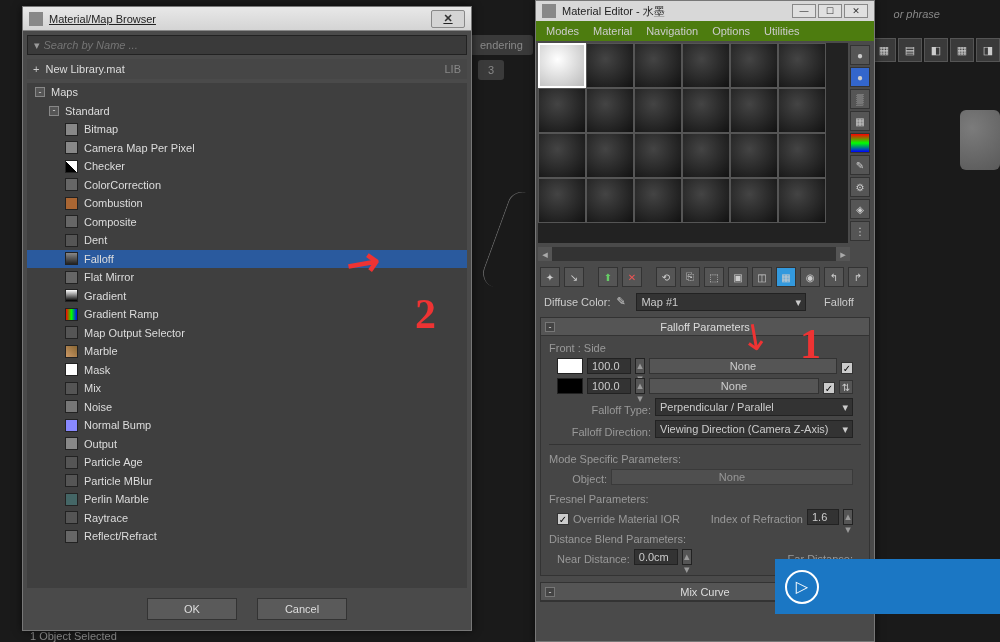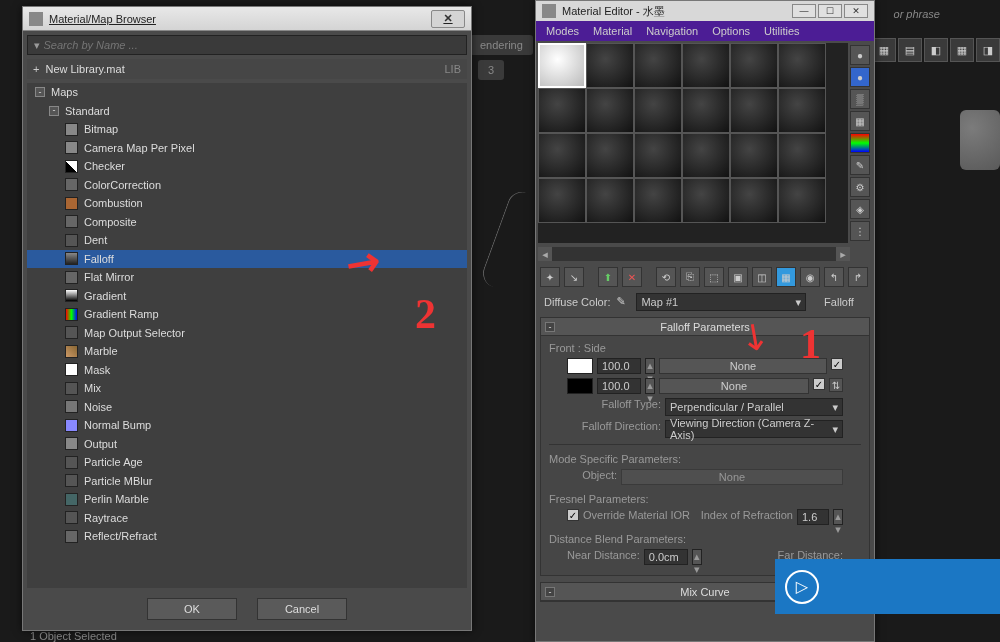--- a/index.html
+++ b/index.html
@@ -38,41 +38,41 @@
 .tree-row.selected { background: #2a5a9e; }
 .btn-row { display: flex; justify-content: center; gap: 20px; padding: 10px 0; }
 .dlg-btn { width: 90px; height: 22px; background: #5a5a5a; border: 1px solid #333; color: #ddd; display:flex; align-items:center; justify-content:center; cursor:pointer; }
 
 
 .editor-win { position: absolute; left: 535px; top: 0; width: 340px; height: 642px; background: #4a4a4a; border: 1px solid #777; display: flex; flex-direction: column; box-shadow: 0 0 8px rgba(0,0,0,0.6); }
 .editor-title { background: #d8d8d8; height: 20px; display: flex; align-items: center; padding: 0 6px; color: #222; }
 .editor-title .title { flex: 1; }
 .win-btns { display: flex; gap: 2px; }
 .win-btn { width: 24px; height: 14px; background: #e0e0e0; border: 1px solid #888; display:flex; align-items:center; justify-content:center; font-size:9px; color:#333; }
-.menu-bar { height: 20px; display: flex; align-items: center; gap: 14px; padding: 0 10px; background: #4c1d95; color: #ccc; }
+.menu-bar { height: 20px; display: flex; align-items: center; gap: 14px; padding: 0 10px; background: #4d7c0f; color: #ccc; }
 .menu-bar span { cursor: pointer; }
 .sample-area { display: flex; padding: 2px; }
 .sample-grid { flex:1; background: #222; }
 .sample-row { display: flex; }
 .sample-slot { width: 48px; height: 45px; border: 1px solid #555; background: radial-gradient(circle at 40% 35%, #444, #111); position: relative; }
 .sample-slot.active { border: 2px solid #fff; background: radial-gradient(circle at 40% 35%, #fff, #bbb); }
 .side-tools { width: 24px; display: flex; flex-direction: column; gap: 2px; padding: 2px; }
 .tool-btn { width: 20px; height: 20px; background: #555; border: 1px solid #333; display:flex; align-items:center; justify-content:center; color:#ccc; font-size:10px; }
 .h-scroll { height: 14px; margin: 2px 24px 2px 2px; background: #333; display:flex; align-items:center; }
 .h-scroll .arrow { width: 14px; height: 14px; background: #555; color:#aaa; display:flex;align-items:center;justify-content:center; }
 .h-track { flex:1; }
 .toolbar { display: flex; gap: 4px; padding: 4px; flex-wrap: wrap; }
 .map-info { display: flex; align-items: center; gap: 6px; padding: 2px 8px; }
 .eyedrop { width: 14px; height: 14px; color: #ccc; }
 .name-select { flex: 1; height: 18px; background: #333; border: 1px solid #222; color: #ccc; padding: 0 4px; display:flex; align-items:center; justify-content:space-between; }
 .rollout { margin: 4px; border: 1px solid #333; background: #464646; }
 .rollout-header { height: 18px; display: flex; align-items: center; justify-content: center; background: #555; border-bottom: 1px solid #333; color:#ddd; position:relative; }
 .rollout-header .collapse-ind { position:absolute; left:4px; width:10px;height:10px; background:#444; border:1px solid #777; font-size:9px; display:flex;align-items:center;justify-content:center; }
 .rollout-body { padding: 6px 8px; color: #999; }
-.param-line { display: flex; align-items: flex-start; gap: 4px; margin: 4px 18px; }
+.param-line { display: flex; align-items: flex-end; gap: 4px; margin: 4px 8px; }
 .color-sw { width: 26px; height: 16px; border: 1px solid #222; }
 .spinner { width: 44px; height: 16px; background: #333; border: 1px solid #222; color: #ccc; padding: 0 4px; display:flex; align-items:center; }
 .spinner-arrows { width:10px; height:16px; background:#555; border:1px solid #222; font-size:7px; display:flex; flex-direction:column; }
 .spinner-arrows span{flex:1; display:flex; align-items:center; justify-content:center;}
 .none-btn { flex: 1; height: 16px; background: #555; border: 1px solid #333; text-align: center; color:#ccc; display:flex;align-items:center;justify-content:center; }
 .check { width: 12px; height: 12px; background: #ccc; border: 1px solid #333; display:flex; align-items:center; justify-content:center; color:#000; font-size:10px; }
 .dropdown { flex: 1; height: 18px; background: #333; border: 1px solid #222; color: #ccc; padding: 0 4px; display:flex; align-items:center; justify-content:space-between; }
 .label-right { text-align: right; }
 .subgroup-title { margin-top:8px; margin-bottom:4px; }
 .divider { border-top: 1px solid #333; margin: 6px 0; }

